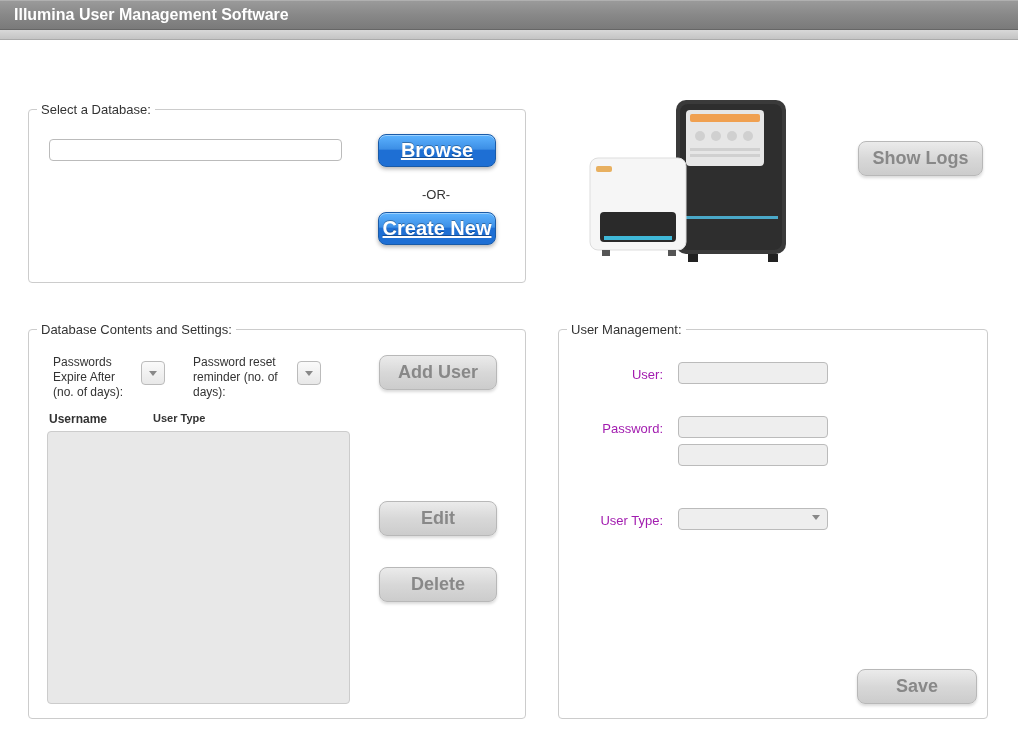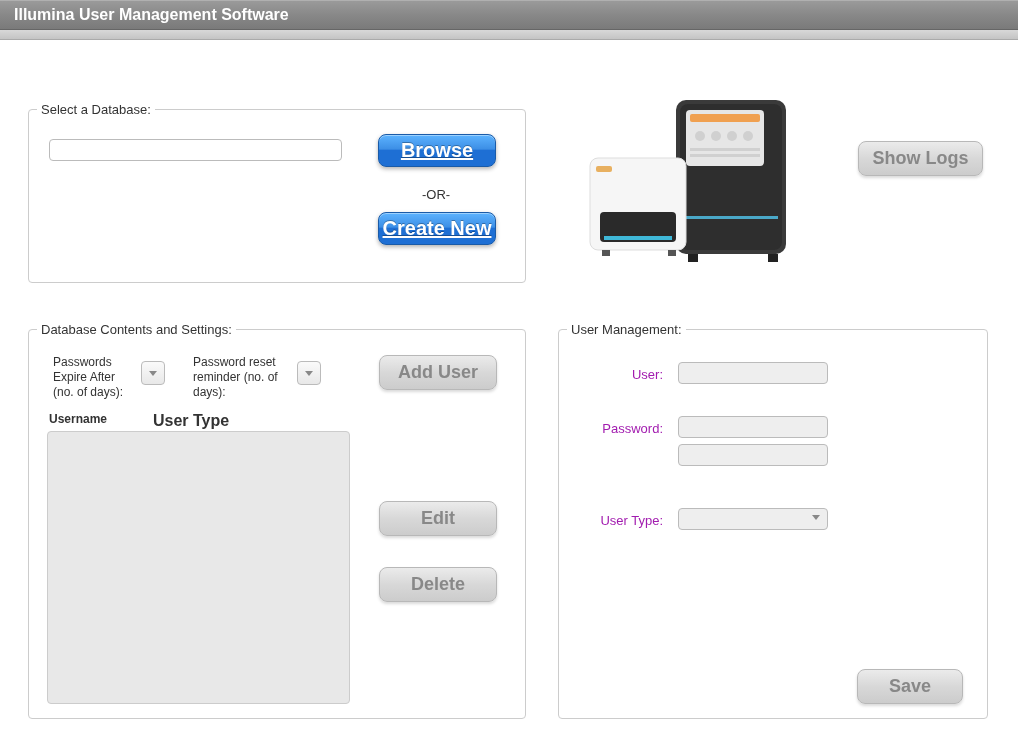--- a/index.html
+++ b/index.html
@@ -207,21 +207,21 @@
       top: 75px;
       font-size: 12px;
       font-weight: bold;
       color: #333;
     }
     
     .col-usertype {
       position: absolute;
       left: 124px;
       top: 75px;
-      font-size: 16px;
+      font-size: 11px;
       font-weight: bold;
       color: #333;
     }
     
     .user-list {
       position: absolute;
       left: 18px;
       top: 94px;
       width: 303px;
       height: 273px;
@@ -324,21 +324,21 @@
     .btn-change {
       left: 298px;
       top: 80px;
       width: 118px;
       height: 35px;
     }
     
     .btn-save {
       left: 298px;
       top: 332px;
-      width: 106px;
+      width: 120px;
       height: 35px;
     }
   </style>
 </head>
 <body>
 
 <div class="title-bar">
   <span>Illumina User Management Software</span>
 </div>
 <div class="sub-bar"></div>

